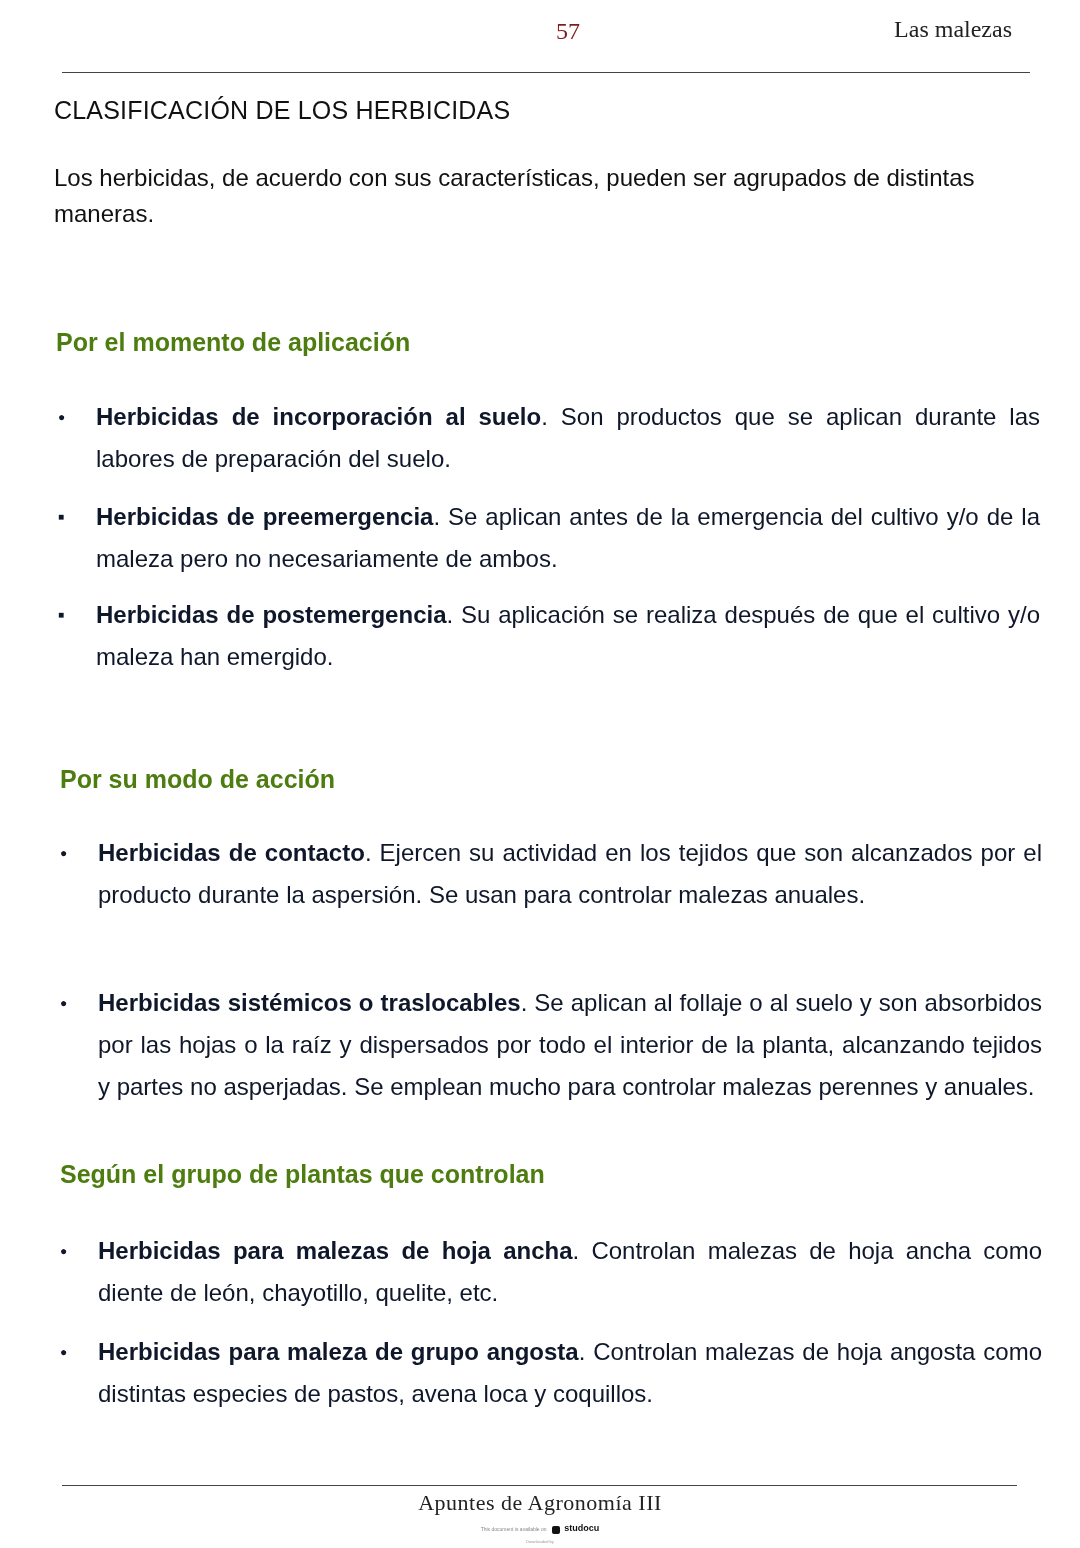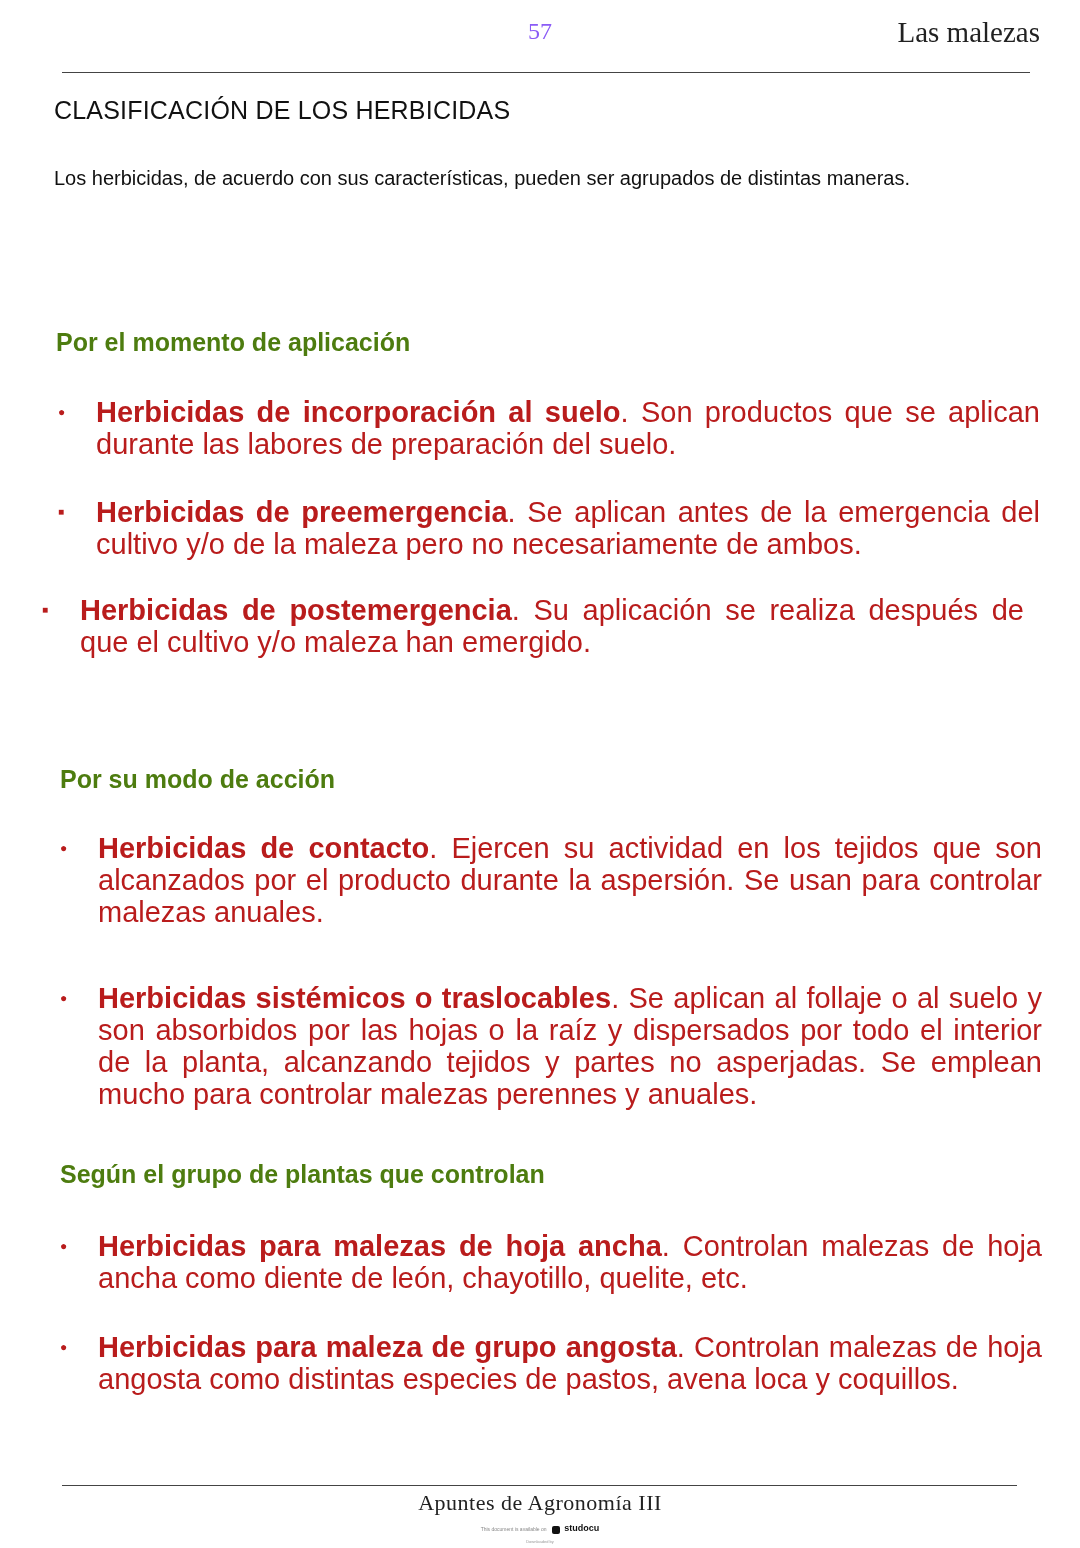--- a/index.html
+++ b/index.html
@@ -1,27 +1,27 @@
 <!DOCTYPE html>
 <html><head>
 <meta charset="utf-8">
 <style>
   html, body { margin: 0; padding: 0; }
   body {
     width: 1080px; height: 1548px; background: #ffffff; color: #111;
     position: relative; overflow: hidden;
     font-family: "Liberation Sans", sans-serif;
   }
-  .header-page { position: absolute; left: 528px; top: 18px; font-family: "Liberation Serif", serif; font-size: 24px; color: #8b5cf6; }
-  .header-title { position: absolute; right: 40px; top: 16px; font-family: "Liberation Serif", serif; font-size: 29px; color: #222; }
+  .header-page { position: absolute; left: 556px; top: 18px; font-family: "Liberation Serif", serif; font-size: 24px; color: #7f1d1d; }
+  .header-title { position: absolute; right: 68px; top: 16px; font-family: "Liberation Serif", serif; font-size: 24px; color: #222; }
   .rule-top { position: absolute; left: 62px; top: 72px; width: 968px; height: 0; border-top: 1.5px solid #444; }
   .main-title { position: absolute; left: 54px; top: 96px; font-size: 25px; font-weight: normal; color: #111; letter-spacing: 0.2px; margin: 0; }
-  .intro { position: absolute; left: 54px; top: 160px; width: 980px; font-size: 20px; line-height: 36px; color: #111; margin: 0; }
+  .intro { position: absolute; left: 54px; top: 160px; width: 980px; font-size: 24px; line-height: 36px; color: #111; margin: 0; }
   .section-heading { position: absolute; font-size: 25px; font-weight: bold; color: #4d7c0f; margin: 0; }
-  .item { position: absolute; width: 944px; font-size: 29px; line-height: 32px; color: #b91c1c; text-align: justify; }
+  .item { position: absolute; width: 944px; font-size: 24px; line-height: 42px; color: #0f172a; text-align: justify; }
   .bullet { position: absolute; left: -38px; top: 0; font-size: 22px; }
   .bullet.square::before { content: "■"; font-size: 10px; position: relative; top: -4px; }
   .bullet.dot::before { content: "●"; font-size: 12px; position: relative; top: -3px; }
   .term { font-weight: bold; }
   .rule-bottom { position: absolute; left: 62px; top: 1485px; width: 955px; height: 0; border-top: 1.5px solid #444; }
   .footer-title { position: absolute; left: 0; width: 1080px; top: 1490px; text-align: center; font-family: "Liberation Serif", serif; font-size: 22px; color: #222; letter-spacing: 0.5px; }
   .studocu { position: absolute; left: 0; width: 1080px; top: 1523px; text-align: center; font-size: 5px; color: #888; }
   .studocu .brand { font-size: 9px; font-weight: bold; color: #111; margin-left: 3px; margin-top: 24px; }
   .studocu .logo { display: inline-block; width: 8px; height: 8px; background: #111; border-radius: 2px; vertical-align: middle; margin-left: 4px; }
   .downloaded { position: absolute; left: 0; width: 1080px; top: 1539px; text-align: center; font-size: 4px; color: #999; }
@@ -43,21 +43,21 @@
 <div class="item" style="left:96px; top:396px;">
   <span class="bullet dot"></span>
   <span class="term">Herbicidas de incorporación al suelo</span><span>. Son productos que se aplican durante las labores de preparación del suelo.</span>
 </div>
 
 <div class="item" style="left:96px; top:496px;">
   <span class="bullet square"></span>
   <span class="term">Herbicidas de preemergencia</span><span>. Se aplican antes de la emergencia del cultivo y/o de la maleza pero no necesariamente de ambos.</span>
 </div>
 
-<div class="item" style="left:80px; top:594px;">
+<div class="item" style="left:96px; top:594px;">
   <span class="bullet square"></span>
   <span class="term">Herbicidas de postemergencia</span><span>. Su aplicación se realiza después de que el cultivo y/o maleza han emergido.</span>
 </div>
 
 <h2 class="section-heading" style="left:60px; top:765px;text-align:center;">Por su modo de acción</h2>
 
 <div class="item" style="left:98px; top:832px;">
   <span class="bullet dot"></span>
   <span class="term">Herbicidas de contacto</span><span>. Ejercen su actividad en los tejidos que son alcanzados por el producto durante la aspersión. Se usan para controlar malezas anuales.</span>
 </div>

